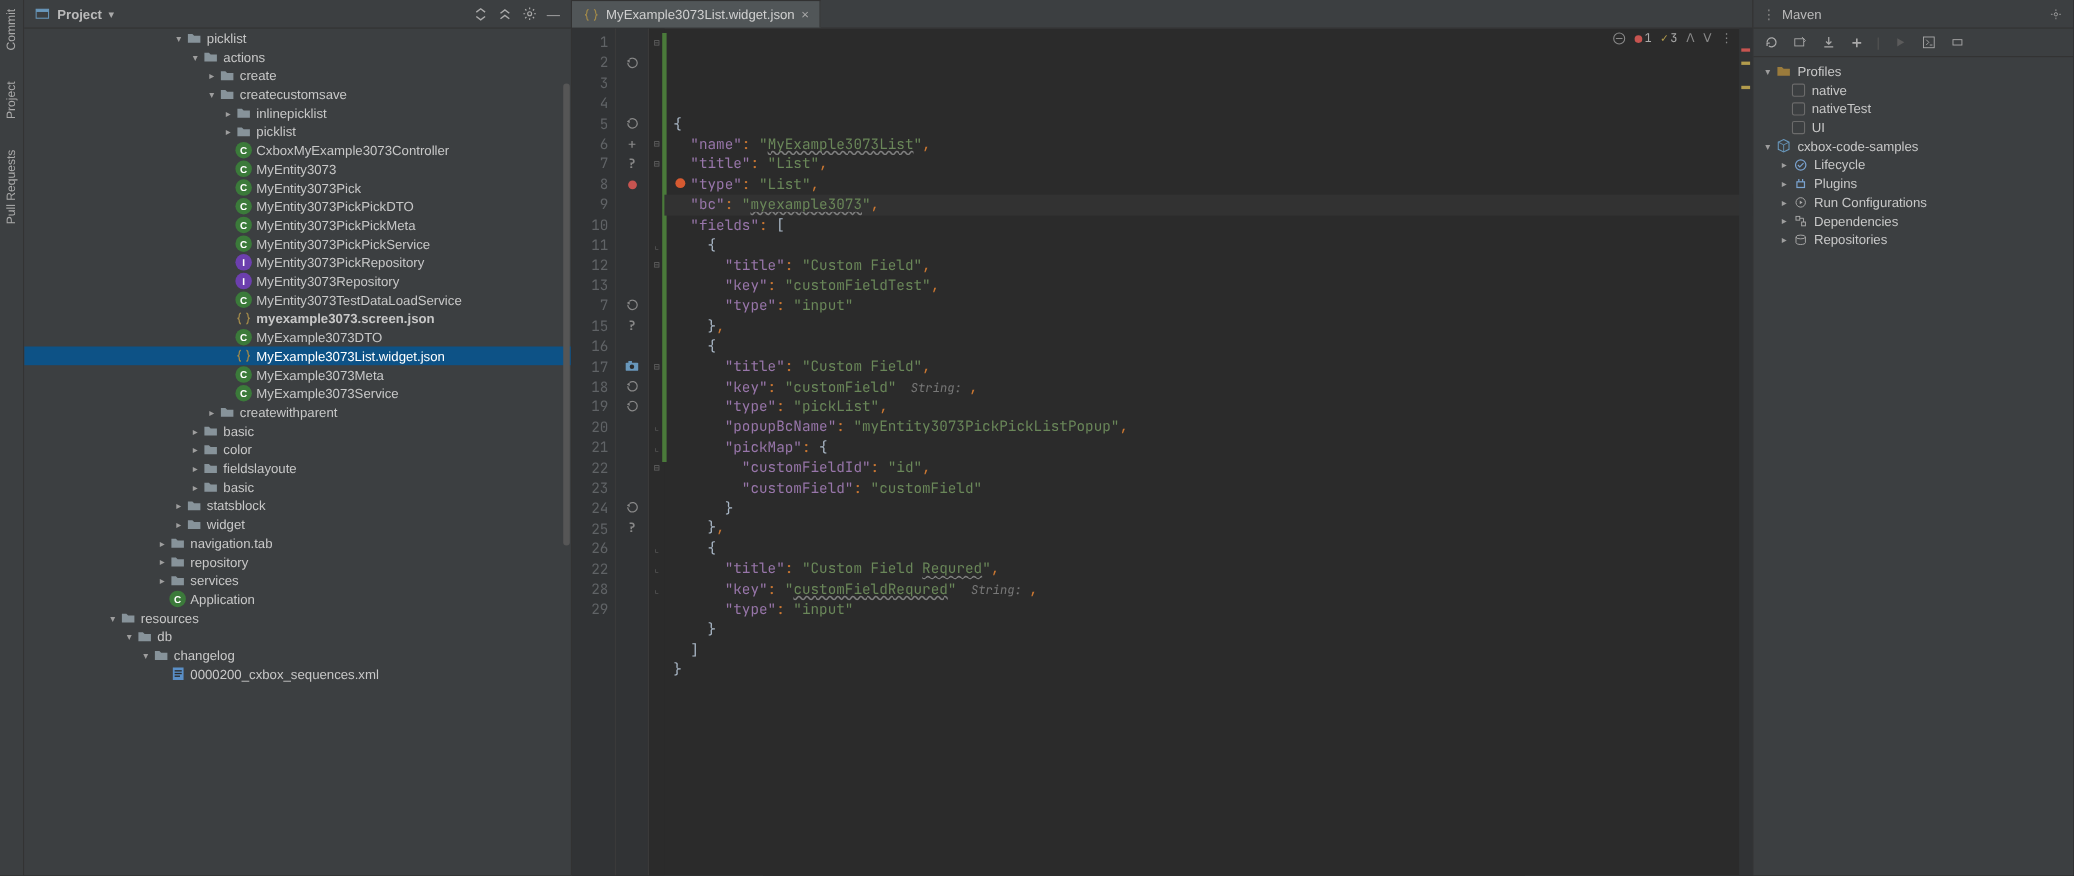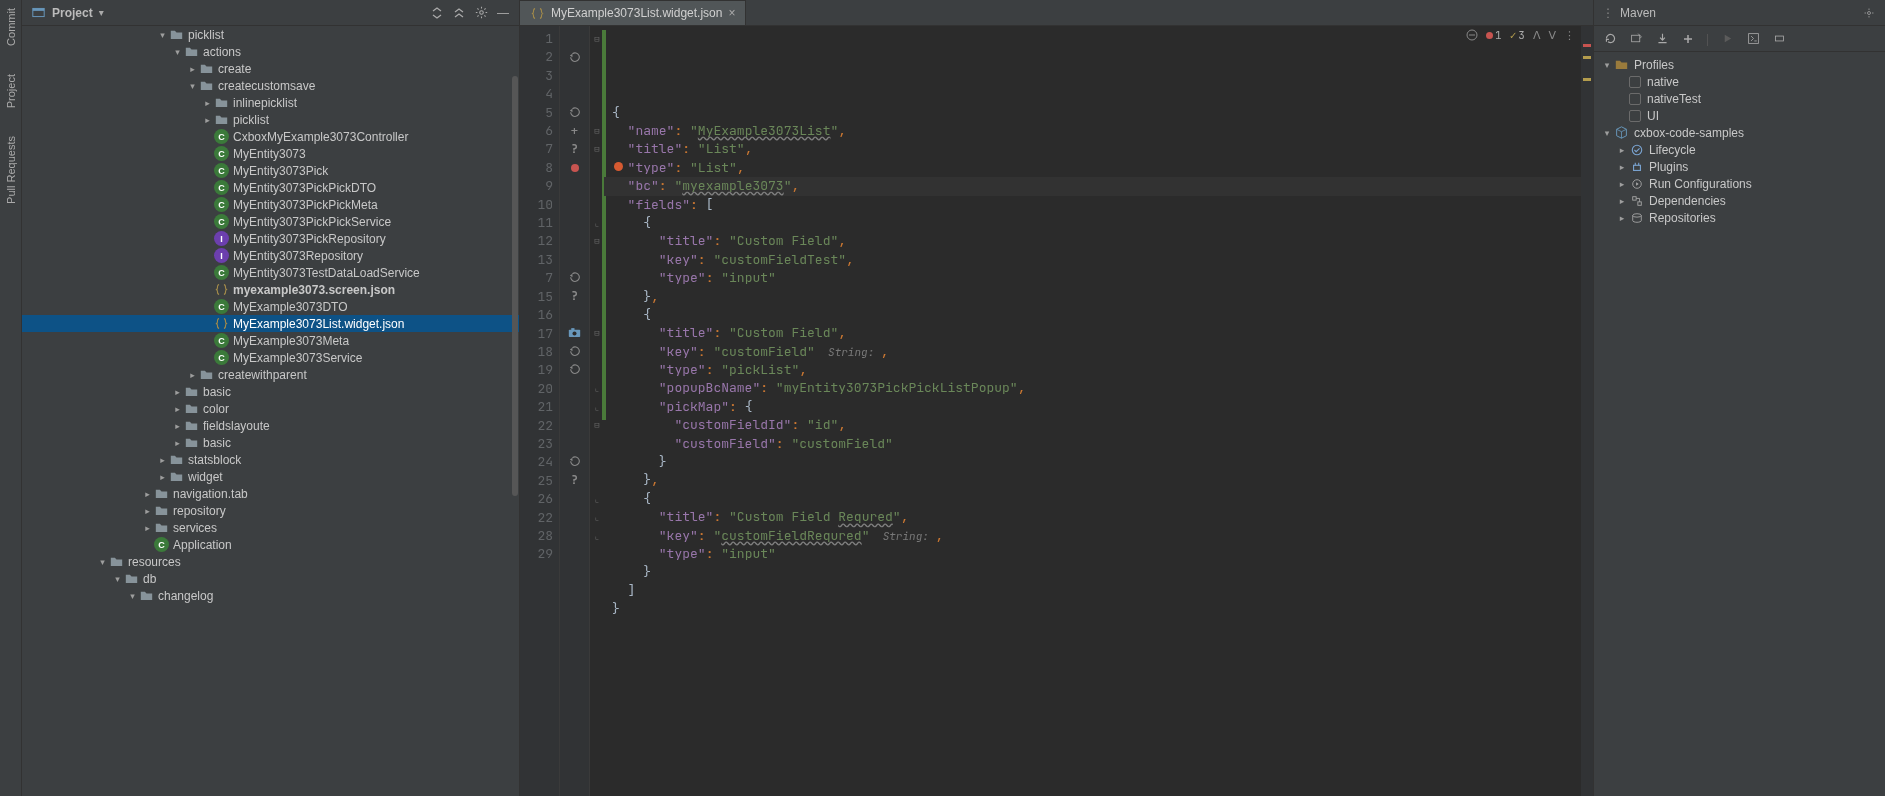--- a/index.html
+++ b/index.html
@@ -377,20 +377,32 @@
           <span class="tlabel">db</span>
         </div>
         <div class="trow" style="padding-left: 105px;">
           <span class="arrow">▾</span>
           <span class="ticon folder">
             <svg width="13" height="11" viewBox="0 0 16 13">
               <path d="M1 2h5l2 2h7v8H1z" fill="#87939a"></path>
             </svg>
           </span>
           <span class="tlabel">changelog</span>
+        </div>
+        <div class="trow" style="padding-left: 120px;">
+          <span class="arrow"></span>
+          <span class="ticon xml">
+            <svg width="12" height="13" viewBox="0 0 14 16">
+              <rect x="1" y="1" width="12" height="14" fill="#5a8fc7"></rect>
+              <rect x="3" y="4" width="8" height="1.5" fill="#2b2b2b"></rect>
+              <rect x="3" y="7" width="8" height="1.5" fill="#2b2b2b"></rect>
+              <rect x="3" y="10" width="6" height="1.5" fill="#2b2b2b"></rect>
+            </svg>
+          </span>
+          <span class="tlabel">0000200_cxbox_sequences.xml</span>
         </div>
       </div>
   </div>
 
   <div class="editor">
     <div class="tabbar">
       <div class="tab active">
         <span class="ticon json">
           <svg width="13" height="13" viewBox="0 0 16 16">
               <path d="M5 2 C3 2 3 5 3 6 C3 7 2 8 1 8 C2 8 3 9 3 10 C3 11 3 14 5 14 M11 2 C13 2 13 5 13 6 C13 7 14 8 15 8 C14 8 13 9 13 10 C13 11 13 14 11 14" stroke="#a28a4a" fill="none" stroke-width="1.3"></path>

